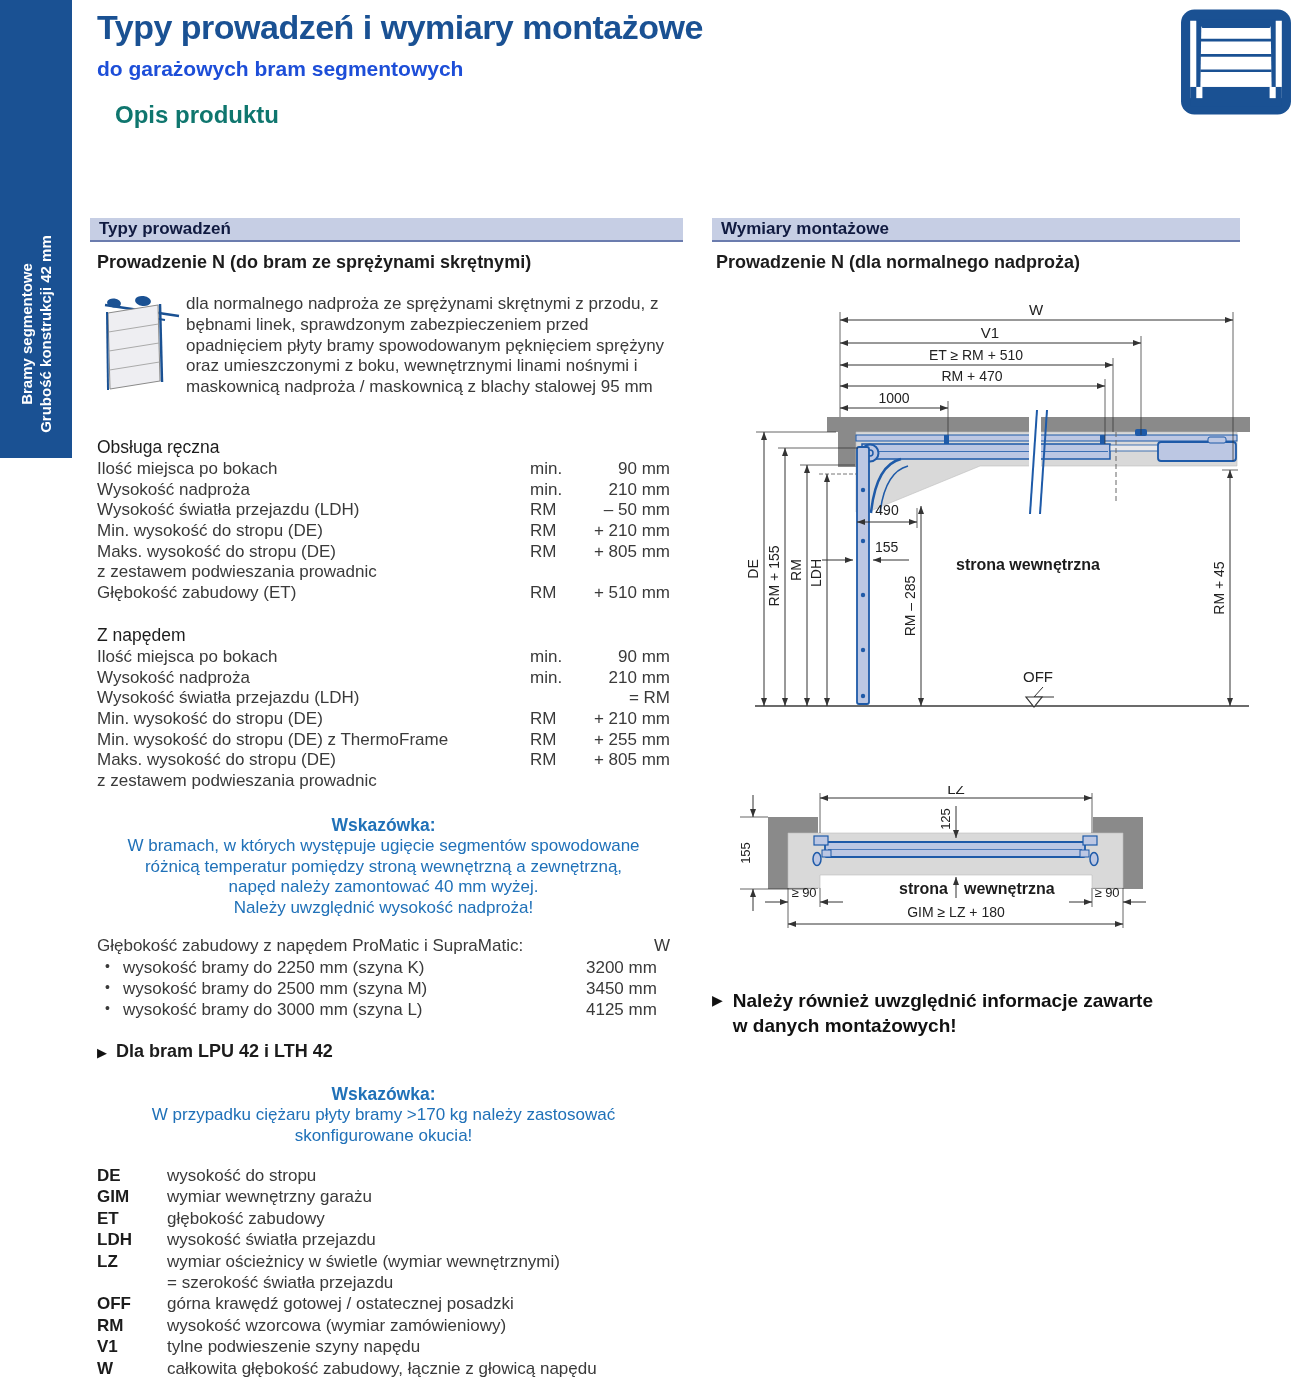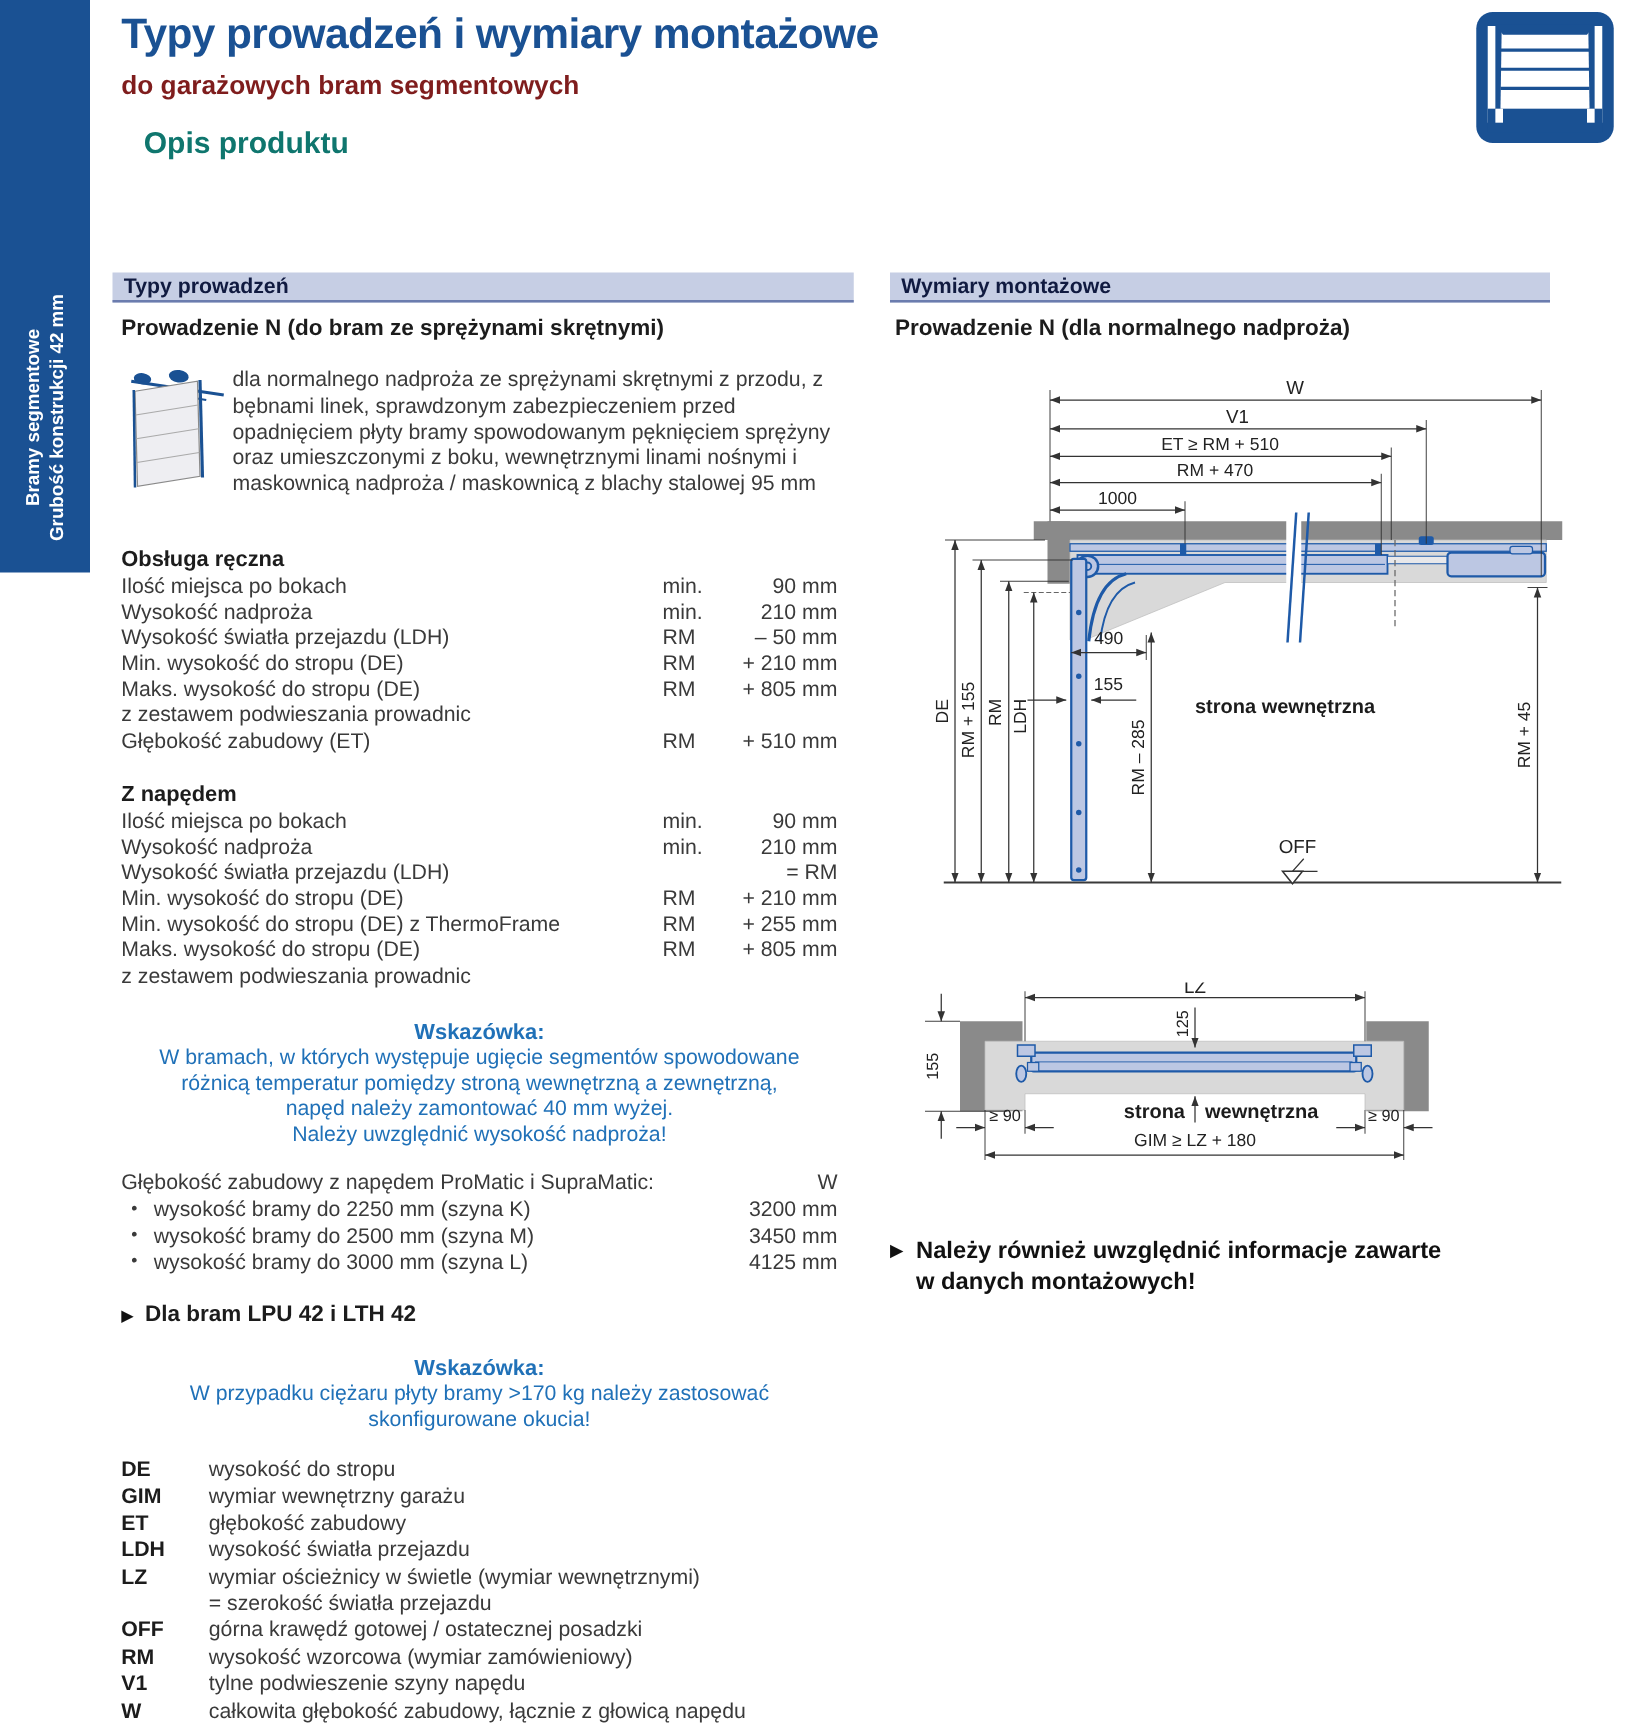--- a/index.html
+++ b/index.html
@@ -11,53 +11,53 @@
   
   .sidebar { position:absolute; left:0; top:0; width:72px; height:458px; background:#1a5193; }
   .sidebar-rot { position:absolute; left:0; top:0; width:458px; height:72px;
                  transform-origin:0 0; transform:rotate(-90deg) translateX(-458px);
                  display:flex; flex-direction:column; justify-content:center; text-align:center;
                  padding-right:210px; }
   .sidebar-rot div { color:#fff; font-weight:bold; font-size:15px; line-height:19px; white-space:nowrap; }
 
   
   .h1 { position:absolute; left:97px; top:8px; font-size:34px; font-weight:bold; color:#1a5193; letter-spacing:-0.5px; }
-  .h2 { position:absolute; left:97px; top:57px; font-size:21px; font-weight:bold; color:#7f1d1d; }
+  .h2 { position:absolute; left:97px; top:57px; font-size:21px; font-weight:bold; color:#1d4ed8; }
   .h3 { position:absolute; left:115px; top:101px; font-size:24px; font-weight:bold; color:#0f766e; }
 
   
   .bar { position:absolute; top:218px; height:24px; background:#c6cee4; border-bottom:2px solid #6b7cae;
          font-size:17px; font-weight:bold; color:#101a40; line-height:22px; padding-left:9px; }
   .bar-left { left:90px; width:593px; }
   .bar-right { left:712px; width:528px; }
   .subhead { position:absolute; font-size:18px; font-weight:bold; color:#1c1c1c; }
 
   
   .intro { position:absolute; left:186px; top:294px; width:492px; font-size:17px; line-height:20.8px; color:#3a3a3a; }
 
   
   .tbl { position:absolute; left:97px; width:573px; }
-  .sec-title { font-weight:bold; color:#1c1c1c; font-size:17.5px; height:22px; }
+  .sec-title { font-weight:normal; color:#1c1c1c; font-size:17.5px; height:22px; }
   .trow { display:flex; height:20.6px; font-size:17px; color:#3a3a3a; align-items:center; }
   .trow .lbl { flex:1; }
   .trow .ref { width:56px; }
   .trow .val { width:84px; text-align:right; }
 
   
   .hint { position:absolute; left:97px; width:573px;text-align:center; }
   .hint-title { color:#2071b8; font-weight:bold; font-size:17.5px; line-height:22px; }
   .hint-line  { color:#2071b8; font-size:17px; line-height:20.6px; }
 
   
   .depth { position:absolute; left:97px; top:936px; width:573px; }
   .drow-h { display:flex; font-size:17px; color:#3a3a3a; height:22px; }
   .drow-h .lbl { flex:1; } .drow-h .val { width:84px; text-align:right; }
   .drow { display:flex; font-size:17px; color:#3a3a3a; height:21px; }
   .drow .bullet { width:12px; margin-left:8px; font-size:14px; }
-  .drow .lbl { flex:1; padding-left:6px; } .drow .val { width:84px; text-align:right; }
+  .drow .lbl { flex:1; padding-left:6px; } .drow .val { width:84px; }
 
   .arrow-head { display:flex; position:absolute; left:97px; top:1041px; align-items:baseline; }
   .arrow-head .mk { font-size:13px; color:#111; margin-right:9px; }
   .arrow-head .tx { font-size:18px; font-weight:bold; color:#1c1c1c; }
 
   
   .legend { position:absolute; left:97px; top:1165px; width:580px; }
   .lrow { display:flex; font-size:17px; line-height:21.4px; }
   .lrow .term { width:70px; font-weight:bold; color:#1c1c1c; }
   .lrow .desc { color:#3a3a3a; flex:1; }

